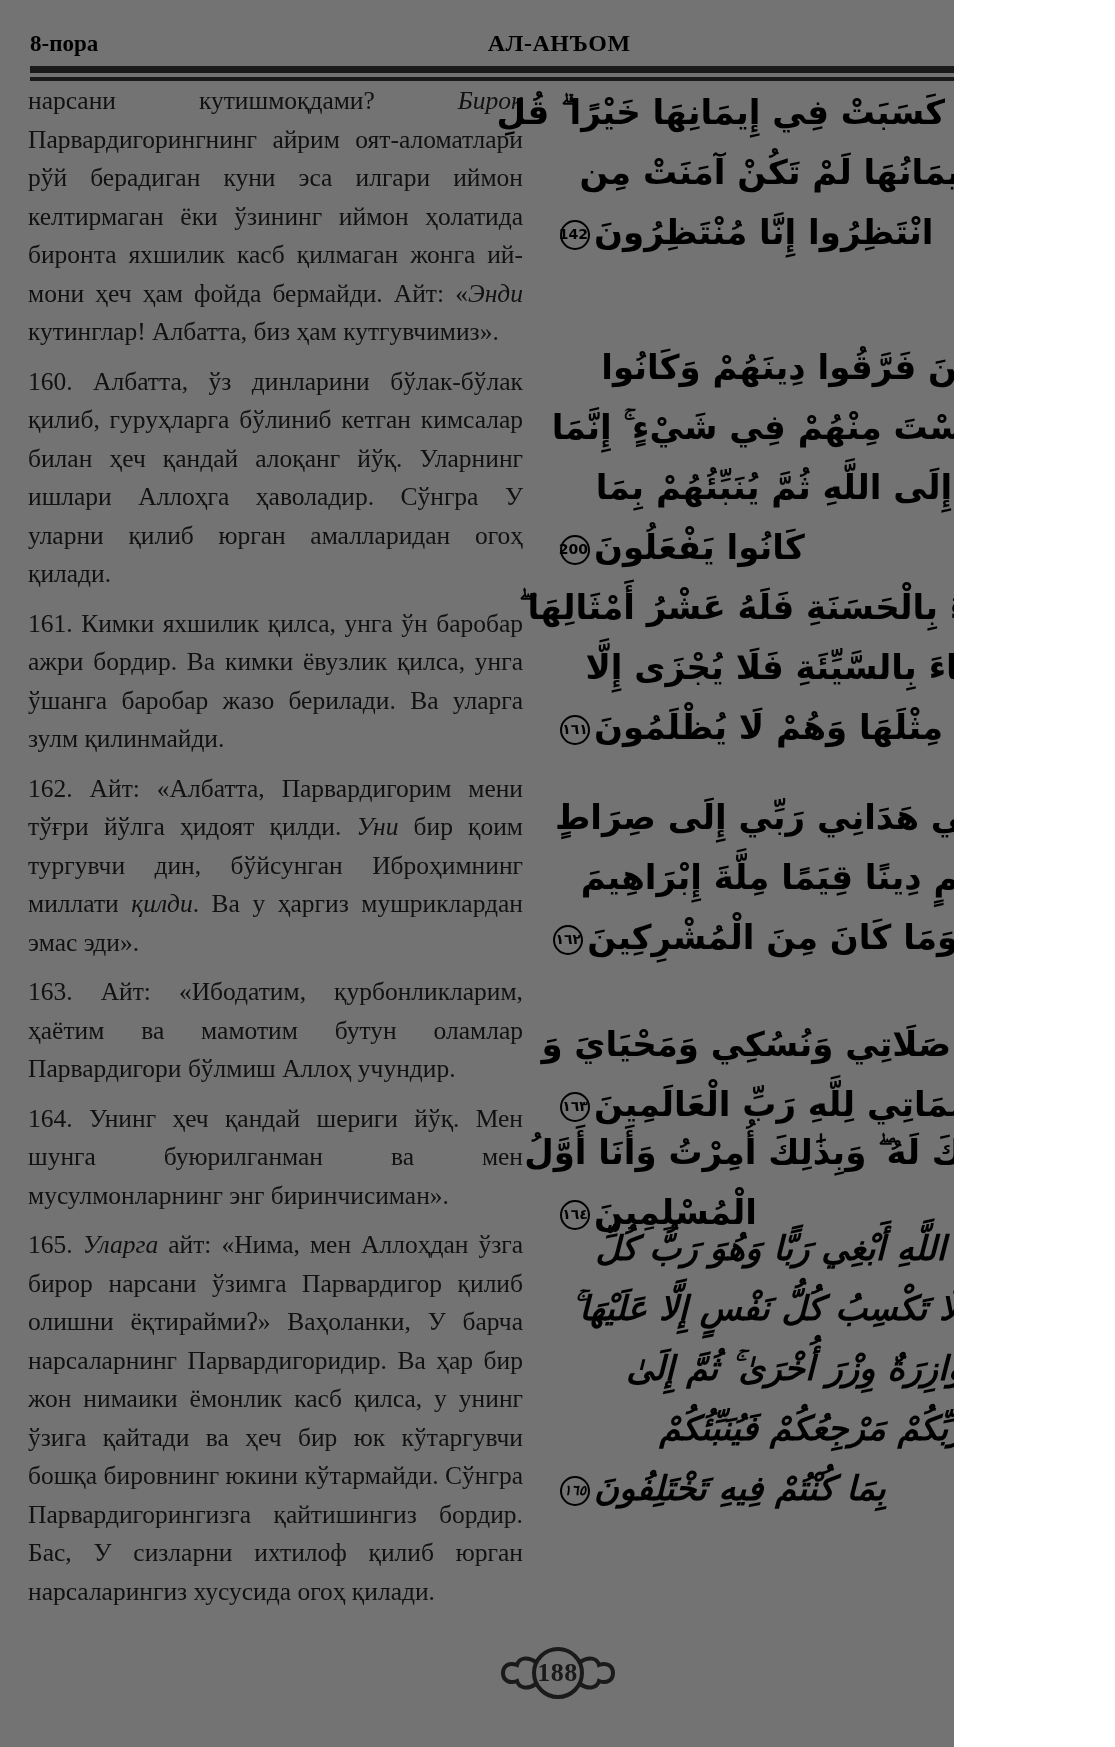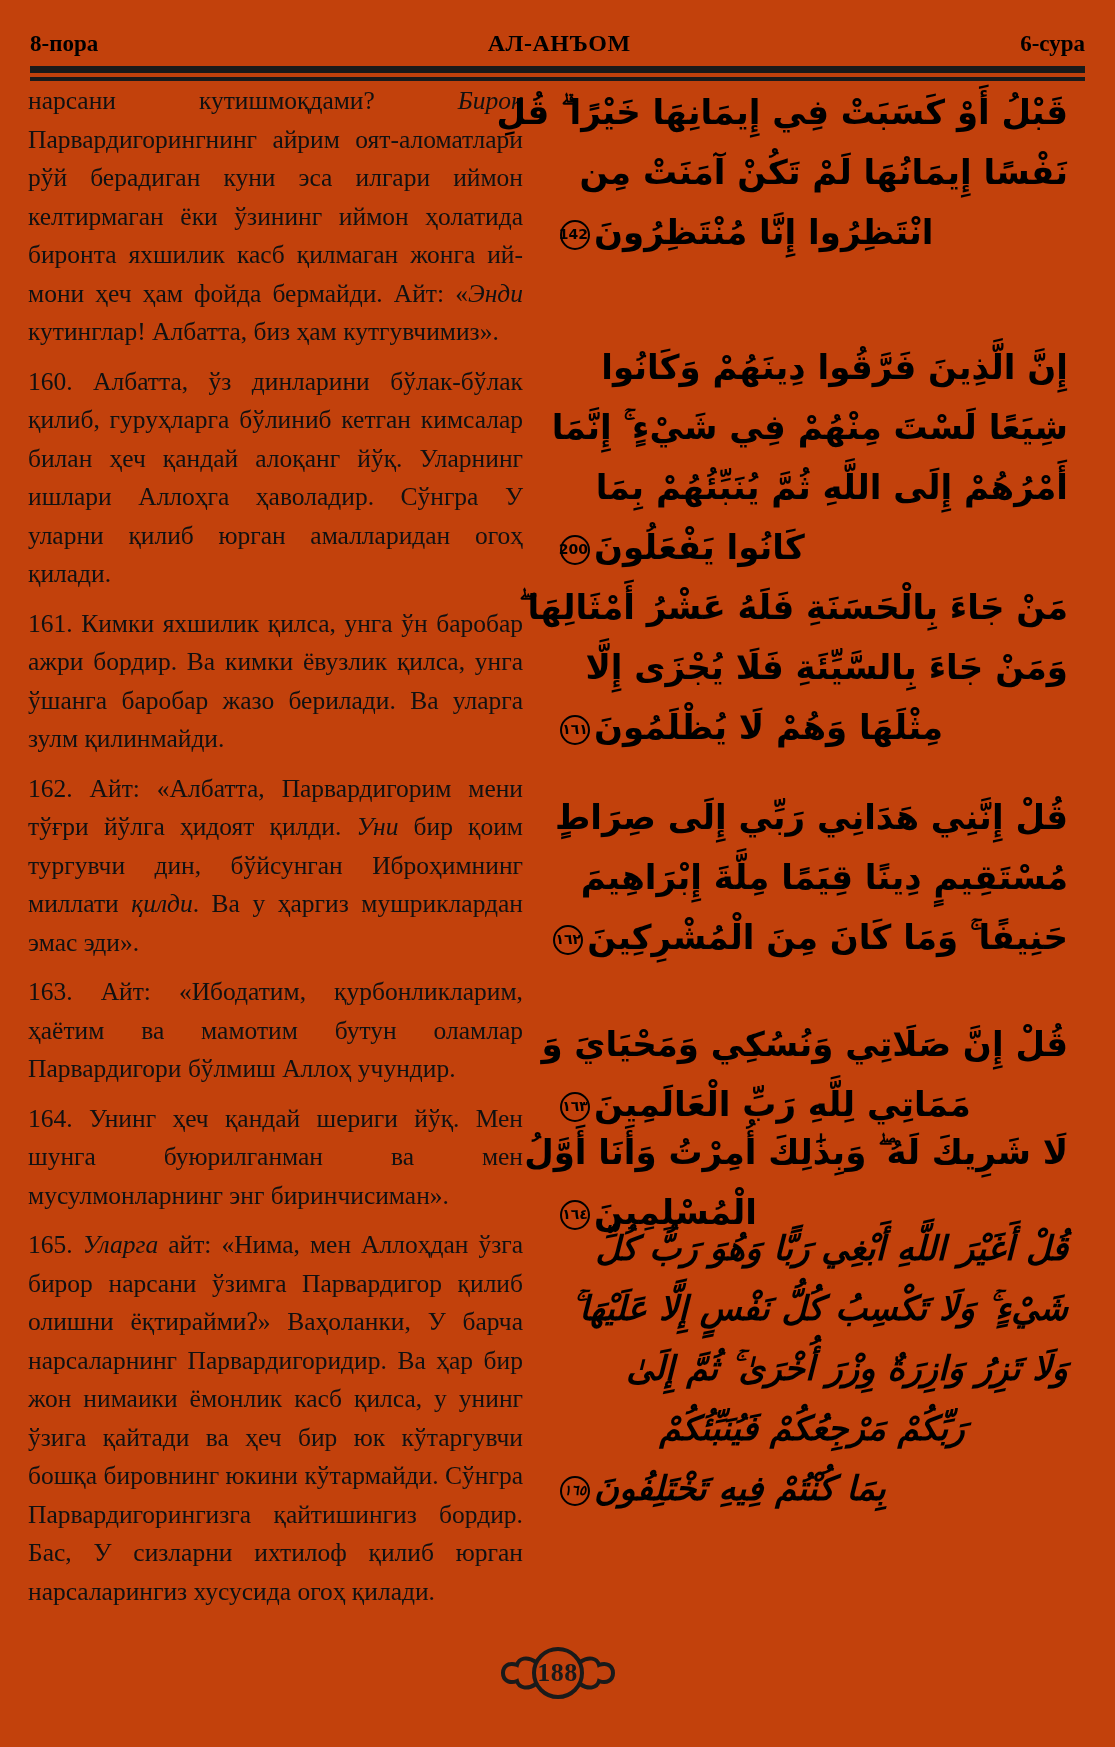--- a/index.html
+++ b/index.html
@@ -2,23 +2,23 @@
 <html><head>
 <meta charset="utf-8">
 <style>
   html, body {
     margin: 0;
     padding: 0;
     background: #ffffff;
   }
   .page {
     position: relative;
-    width: 1115px;
+    width: 954px;
     height: 1747px;
-    background: #c2410c;
+    background: #737373;
     overflow: hidden;
     font-family: "Liberation Serif", "DejaVu Serif", serif;
     color: #111111;
   }
 
   
   .header {
     position: absolute;
     left: 30px;
     top: 30px;

